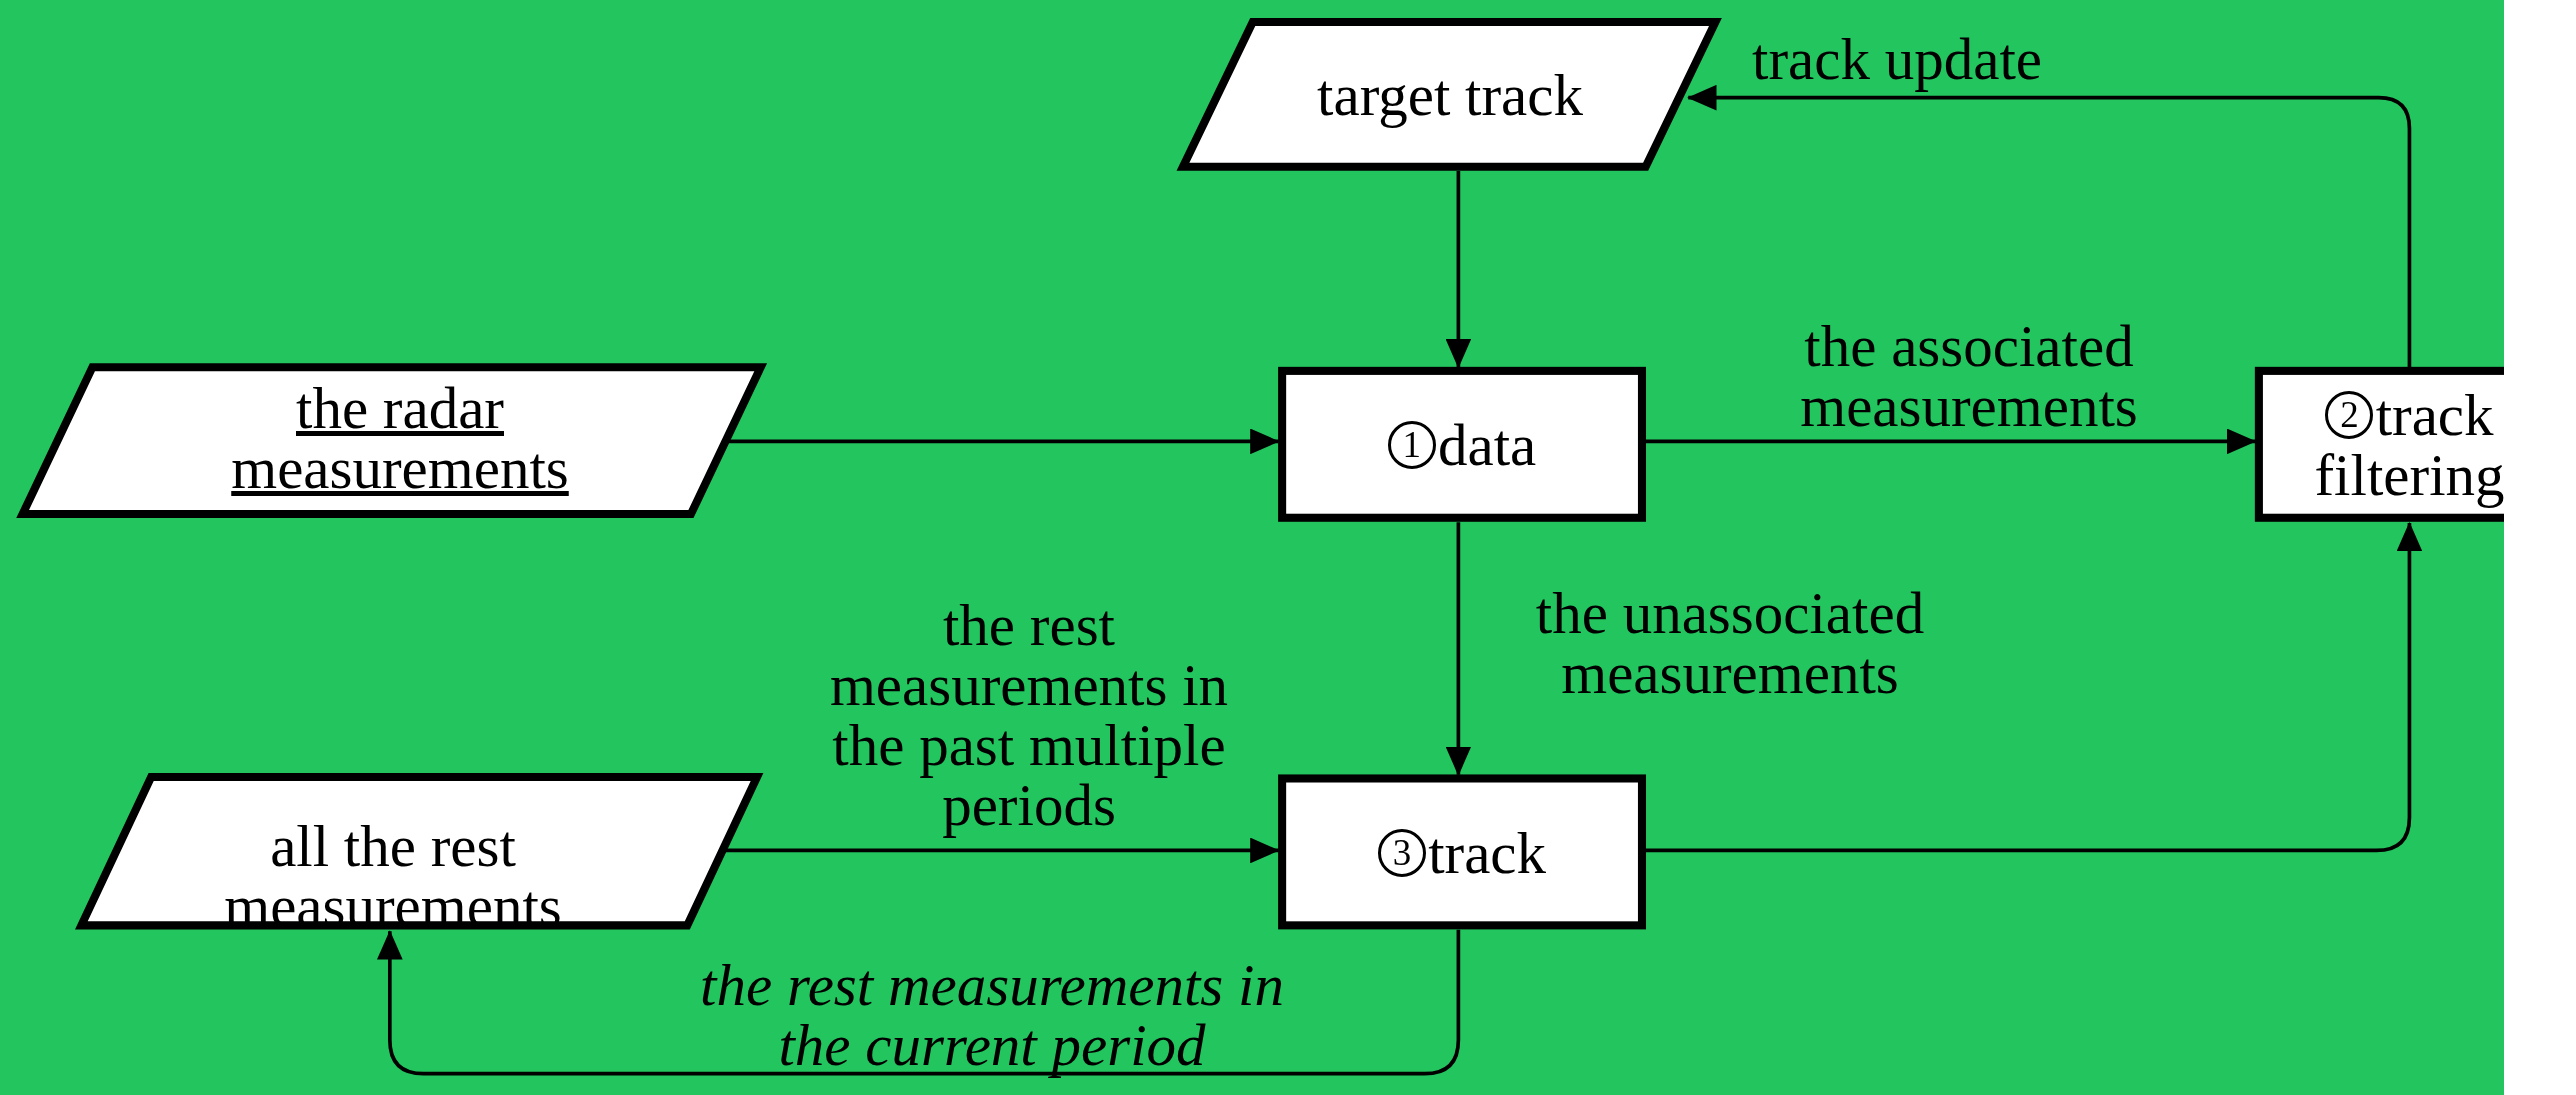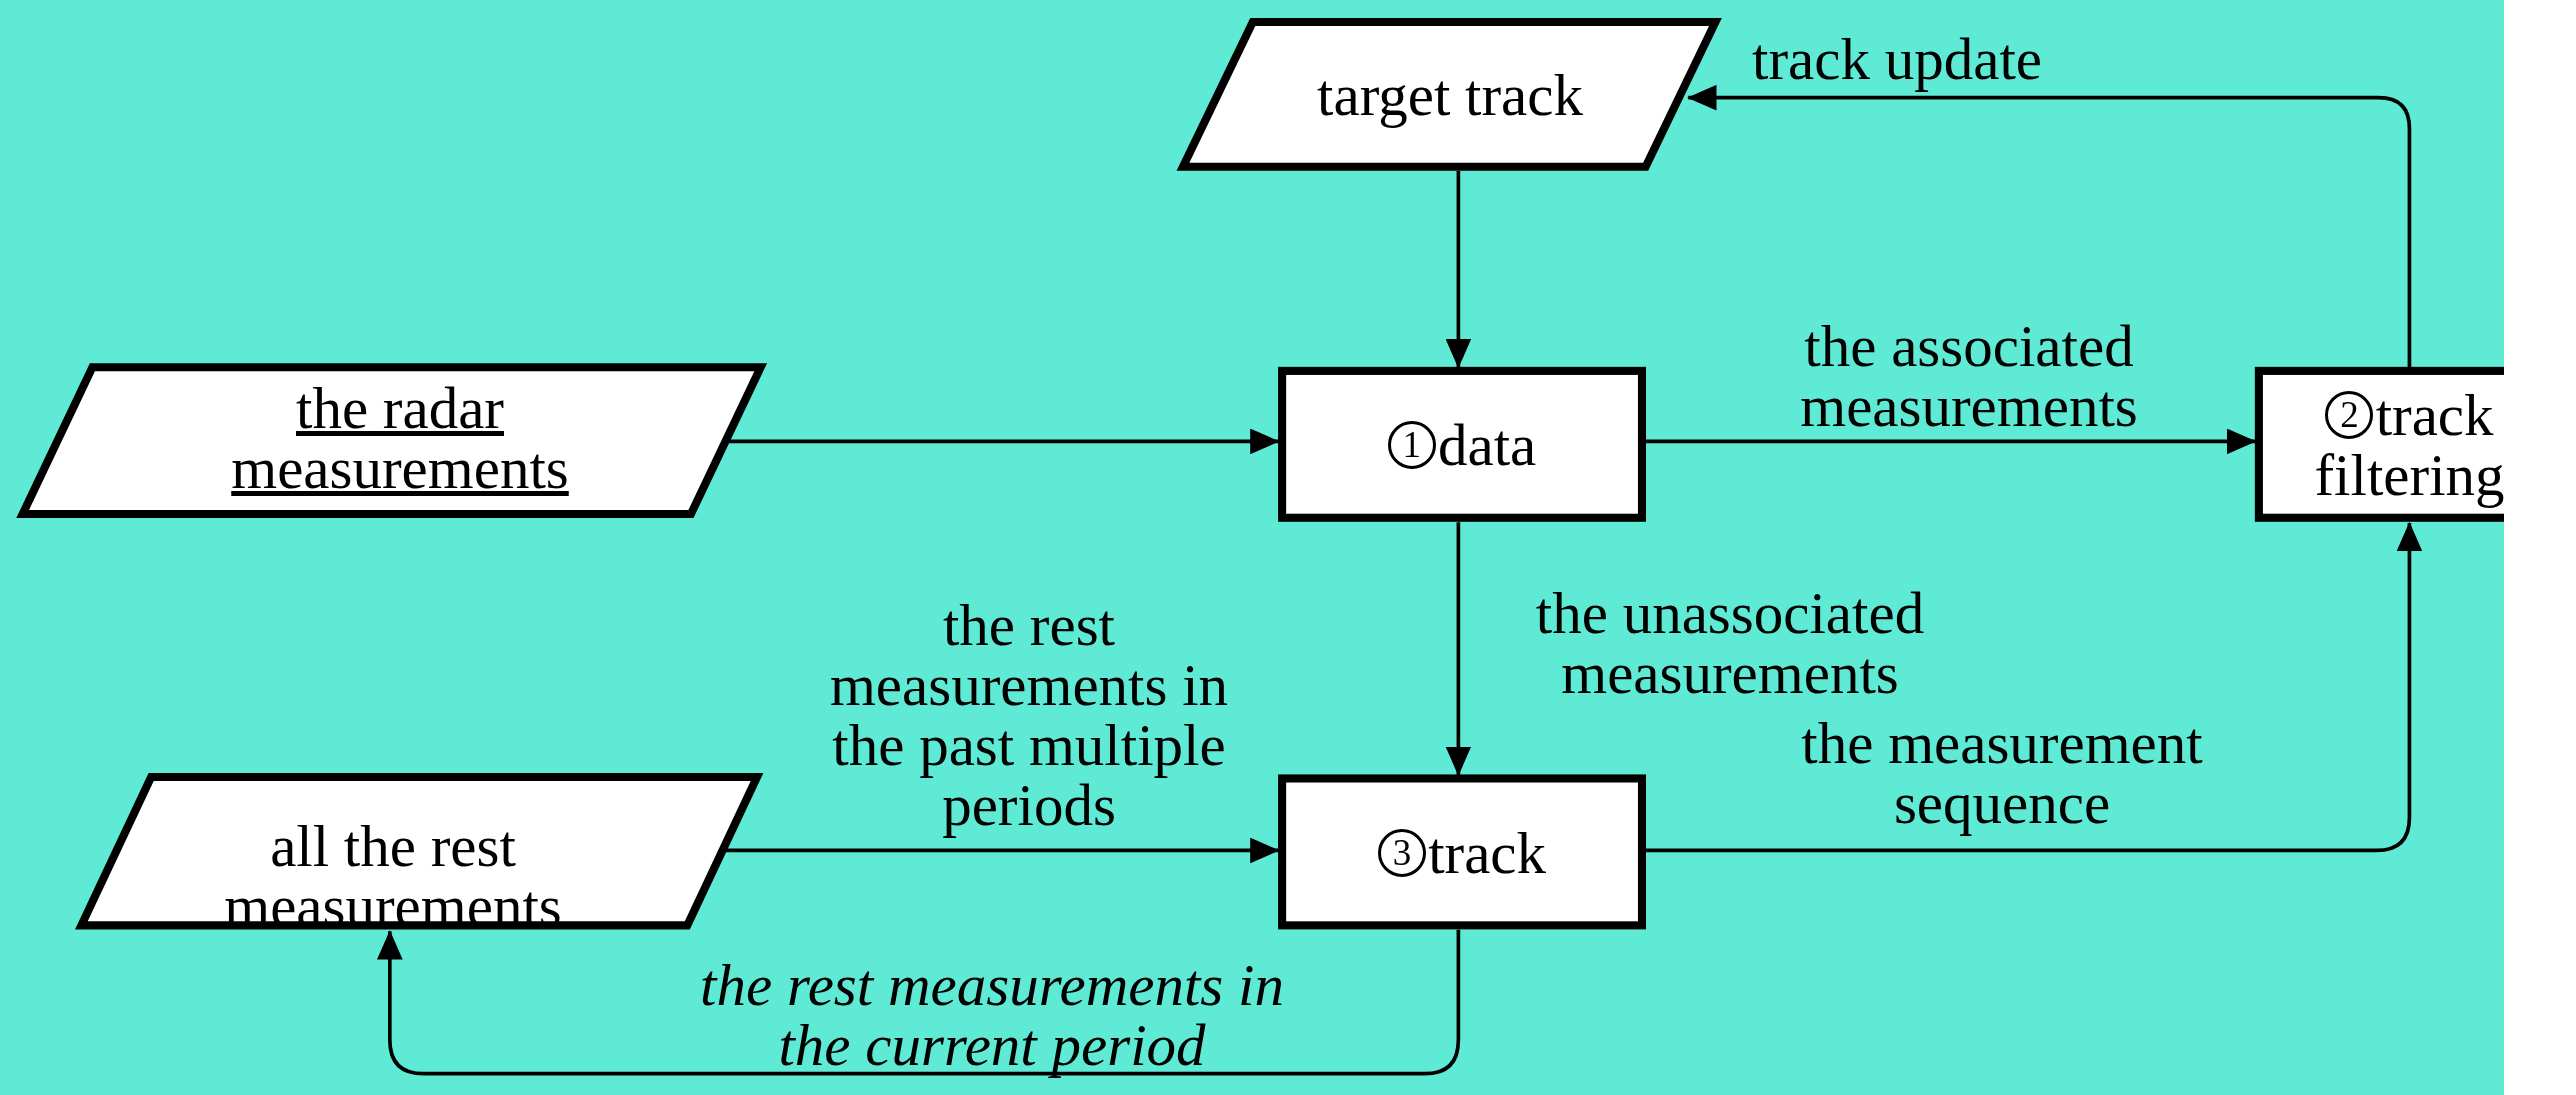--- a/index.html
+++ b/index.html
@@ -1,16 +1,16 @@
 <!DOCTYPE html>
 <html style="font-size:11.8px"><head>
 <meta charset="utf-8">
 <style>
   html,body{margin:0;padding:0;background:#ffffff;}
-  .canvas{position:relative;width:2504px;height:1095px;background:#5eead4;
+  .canvas{position:relative;width:2504px;height:1095px;background:#22c55e;
           font-family:"Liberation Serif",serif;color:#000;overflow:hidden;}
   .layer{position:absolute;left:0;top:0;}
   .shape{fill:#ffffff;stroke:#000000;stroke-width:11px;}
   .edge{fill:none;stroke:#000000;stroke-width:5px;}
   .arrowfill{fill:#000000;}
   .lbl{position:absolute;transform:translateX(-50%);text-align:center;
        white-space:pre-line;font-size:59px;line-height:60px;}
   .boxtext{position:absolute;display:flex;flex-direction:column;align-items:center;
            justify-content:center;font-size:59px;line-height:60px;text-align:center;}
   .row{display:flex;align-items:center;}
@@ -78,19 +78,17 @@
 
   <div class="lbl" style="left:1897px;top:29px;">track update</div>
   <div class="lbl" style="left:1969px;top:316px;">the associated
 measurements</div>
   <div class="lbl" style="left:1730px;top:583px;">the unassociated
 measurements</div>
   <div class="lbl" style="left:1029px;top:595px;">the rest
 measurements in
 the past multiple
 periods</div>
-  <div class="lbl" style="left:2002px;top:713px;">the measurement
-sequence</div>
   <div class="lbl" style="left:992px;top:955px;font-style:italic;">the rest measurements in
 the current period</div>
 
 </div>
 
 
 </body></html>

